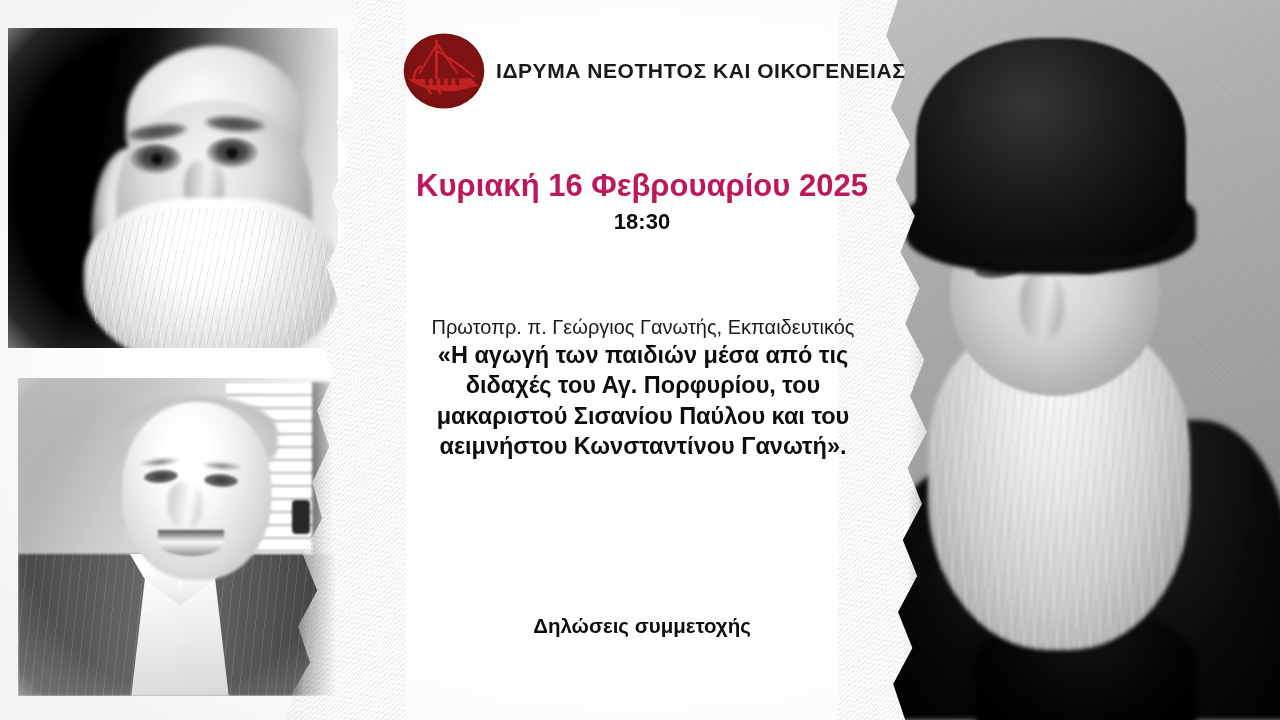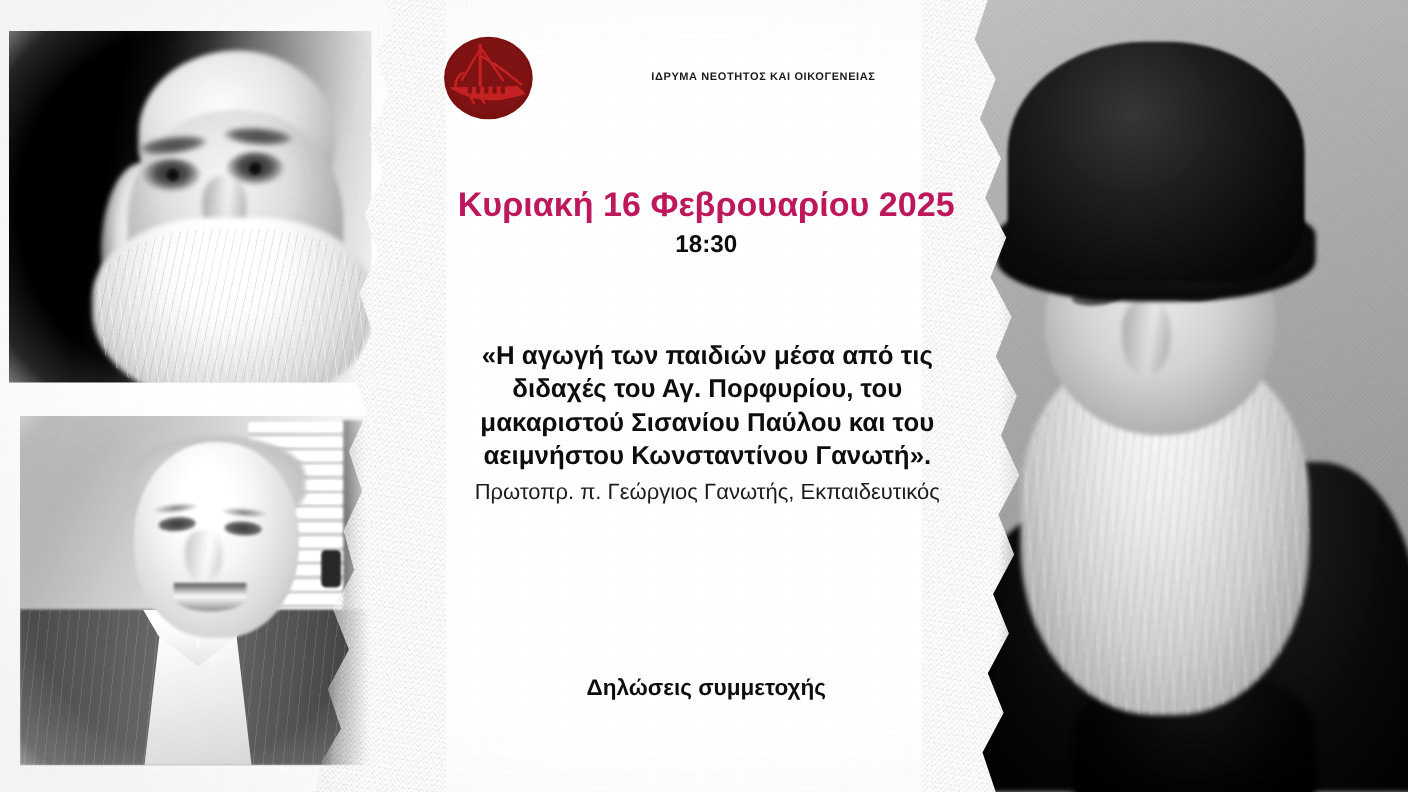--- a/index.html
+++ b/index.html
@@ -347,21 +347,21 @@
     width: 96px; height: 90px; flex:0 0 auto;
     position:relative; margin-left:4px;
   }
   #org-logo svg { display:block; width:100%; height:100%; }
   #org-names {
     flex:1 1 auto;
     text-align:center;
     padding-left:4px;
   }
   .org-line {
-    font-size: 10px;
+    font-size: 21px;
     font-weight: 700;
     letter-spacing: .55px;
     color: #1a1a1a;
     line-height: 1.45;
     white-space: nowrap;
   }
 
   
   #event-block {
     position:absolute; left:0; top:165px; width:500px;
@@ -531,22 +531,22 @@
         <div class="org-line">ΙΔΡΥΜΑ ΝΕΟΤΗΤΟΣ ΚΑΙ ΟΙΚΟΓΕΝΕΙΑΣ</div>
       </div>
     </div>
 
     <div id="event-block">
       <div id="event-date">Κυριακή 16 Φεβρουαρίου 2025</div>
       <div id="event-time">18:30</div>
     </div>
 
     <div id="quote-block">
+      <div id="speaker">Πρωτοπρ. π. Γεώργιος Γανωτής, Εκπαιδευτικός</div>
       <div id="quote-text">«Η αγωγή των παιδιών μέσα από τις διδαχές του Αγ. Πορφυρίου, του μακαριστού Σισανίου Παύλου και του αειμνήστου Κωνσταντίνου Γανωτή».</div>
-      <div id="speaker">Πρωτοπρ. π. Γεώργιος Γανωτής, Εκπαιδευτικός</div>
     </div>
 
     <div id="register-block">
       <div id="register-label">Δηλώσεις συμμετοχής</div>
     </div>
 
   </div>
 </div>
 
 </body></html>

